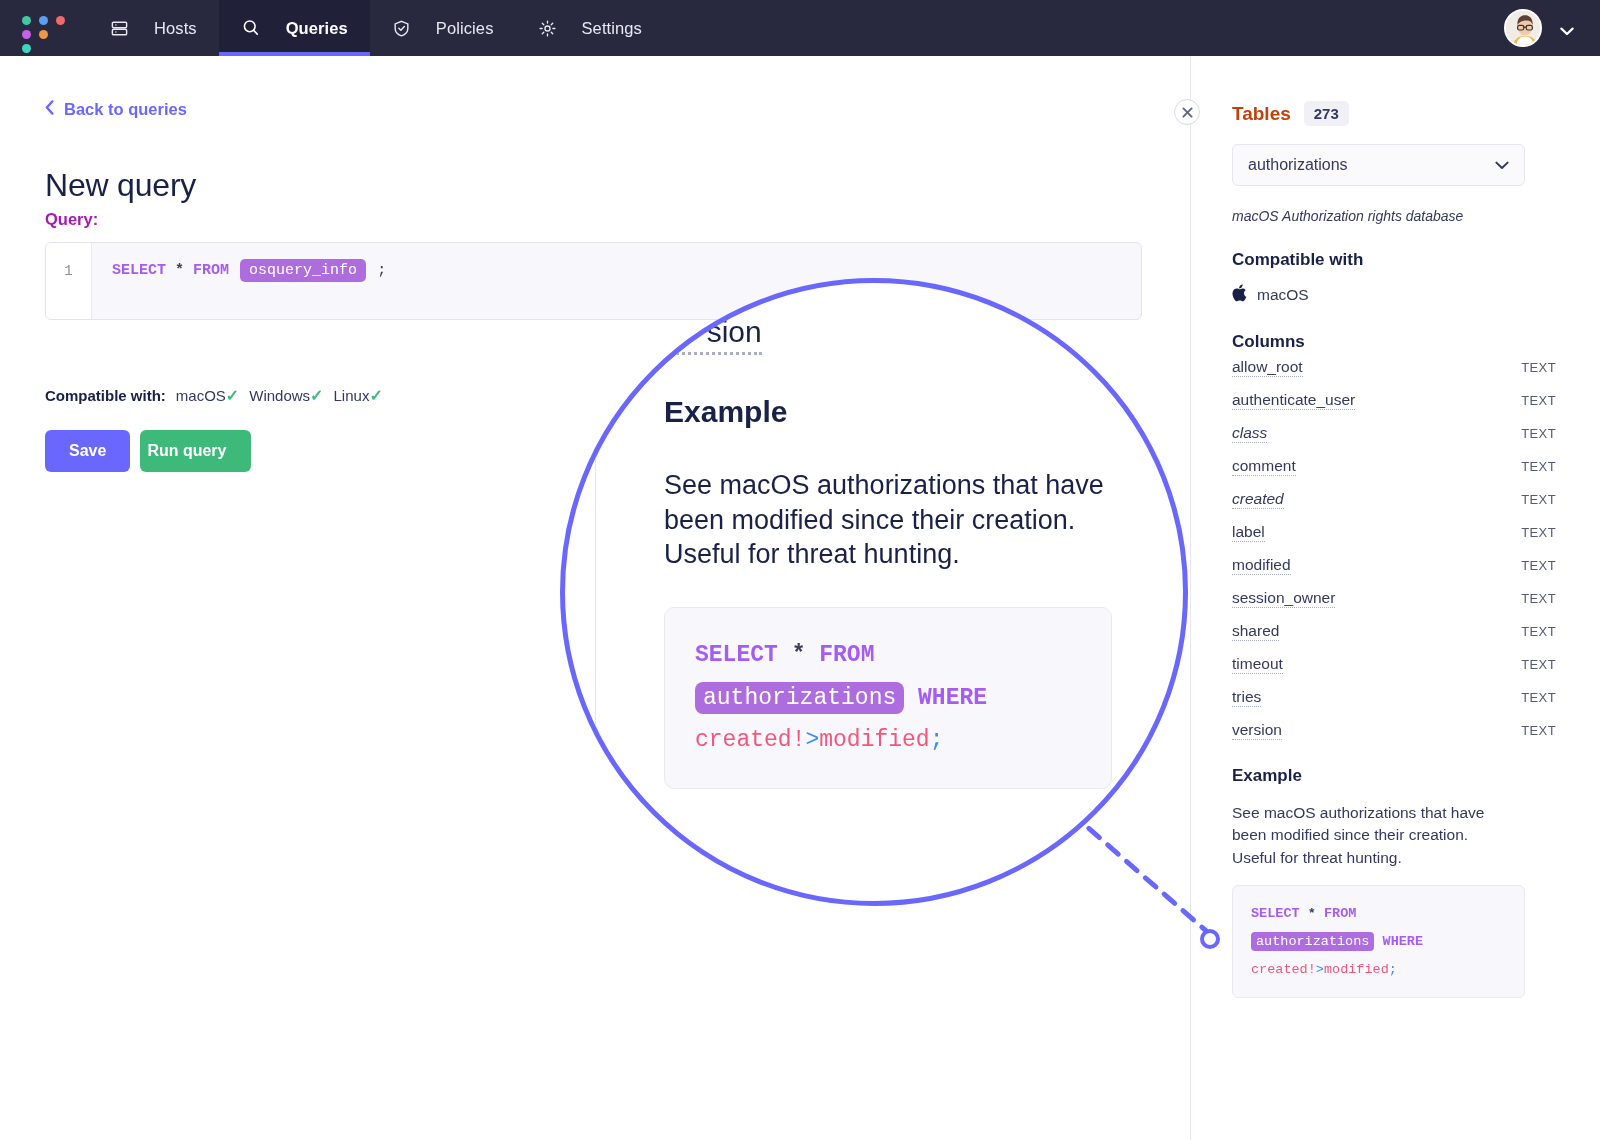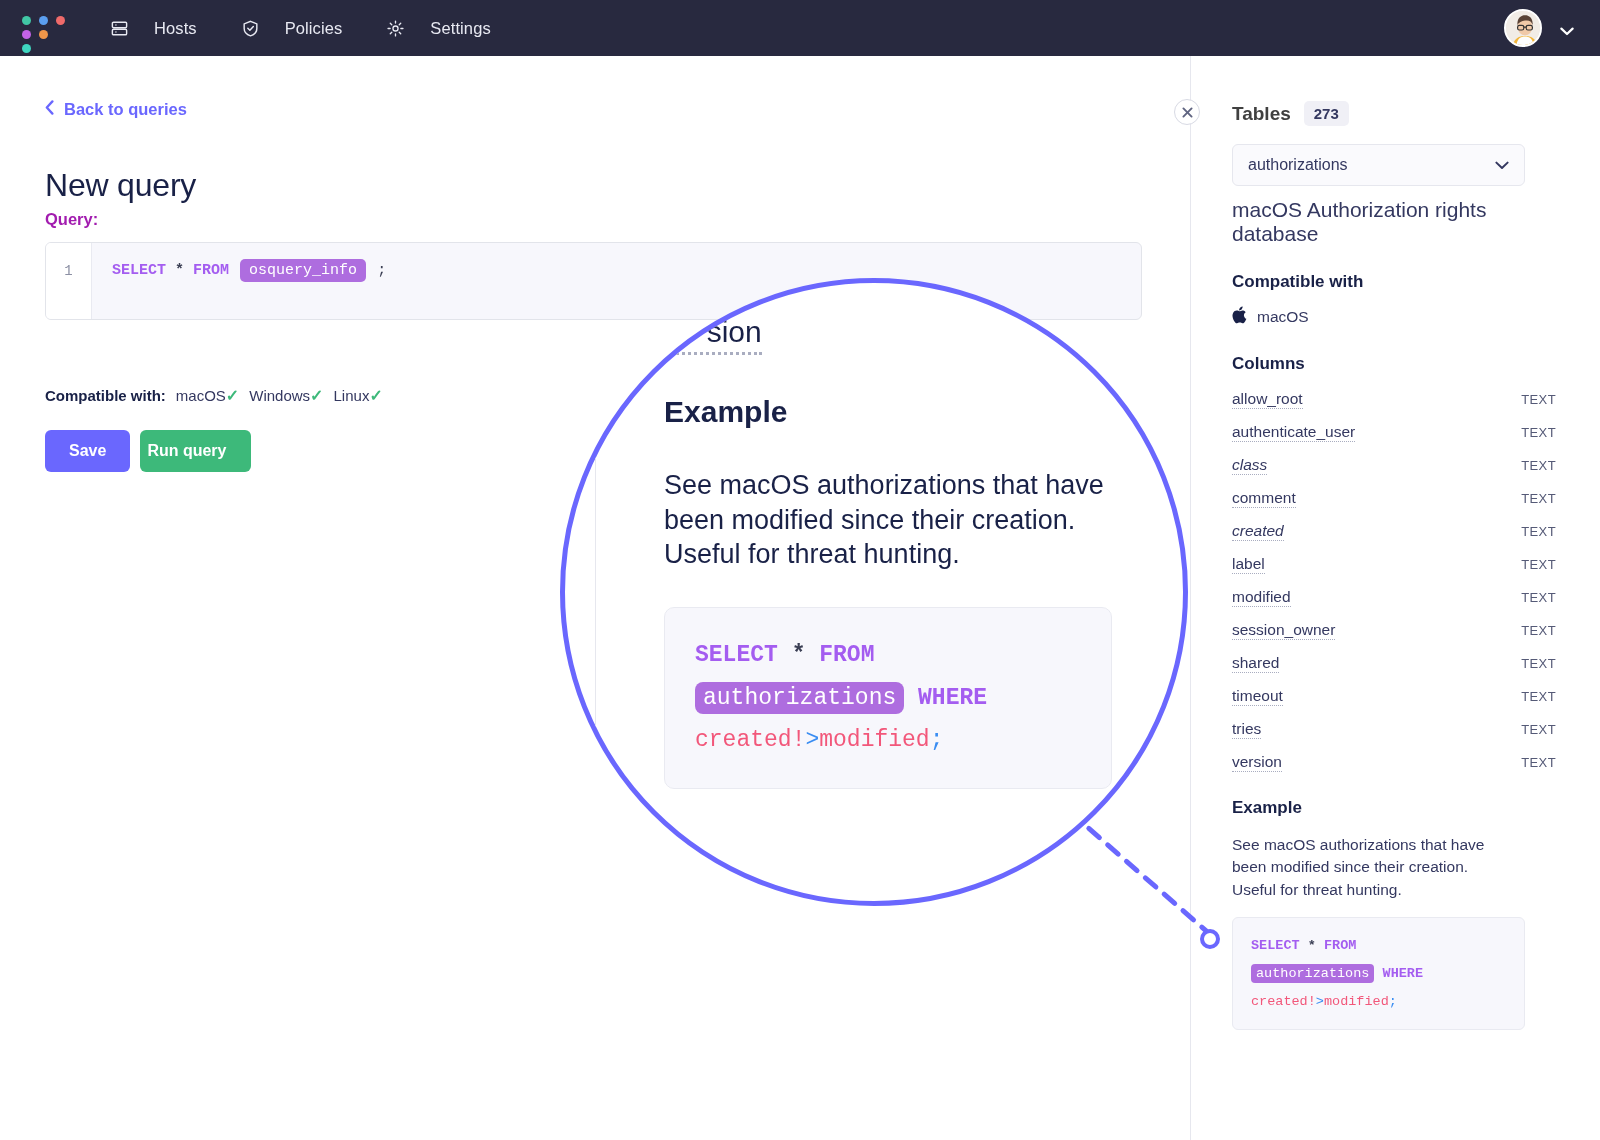--- a/index.html
+++ b/index.html
@@ -121,36 +121,36 @@
     cursor: pointer; z-index: 12;
   }
 
   
   #sidebar {
     position: absolute; left: 1191px; top: 56px;
     width: 409px; height: 1084px; background: #ffffff;
     padding: 45px 44px 0 41px;
   }
   #tablesHead { display: flex; align-items: center; gap: 13px; }
-  #tablesHead .t { font-size: 19px; font-weight: bold; color: #404040; }
+  #tablesHead .t { font-size: 19px; font-weight: bold; color: #c2410c; }
   #tablesHead .badge {
     background: #f0f0f6; color: #343860; font-size: 15px; font-weight: bold;
     border-radius: 5px; padding: 4px 10px;
   }
   #tableselect {
     margin-top: 18px; width: 293px; height: 42px;
     border: 1px solid #e6e7ee; border-radius: 6px; background: #fafafd;
     display: flex; align-items: center; justify-content: space-between;
     padding: 0 15px; font-size: 16px; color: #343860; cursor: pointer;
   }
-  #tabledesc { margin-top: 12px; font-size: 21px; color: #343860; }
+  #tabledesc { margin-top: 22px; font-size: 14px; color: #343860; font-style: italic; }
   .secthead { margin-top: 26px; font-size: 17px; font-weight: bold; color: #192147; }
   #compatmac { margin-top: 14px; display: flex; align-items: center; gap: 10px;
                font-size: 15.5px; color: #343860; }
-  #columns { margin-top: 16px; }
+  #columns { margin-top: 6px; }
   .colrow {
     display: flex; align-items: baseline; justify-content: space-between;
     margin-bottom: 14px;
   }
   .colname {
     font-size: 15.5px; color: #343860;
     border-bottom: 1.5px dotted #a9adc0; cursor: pointer;
   }
   .colname.ital { font-style: italic; }
   .coltype { font-size: 13px; color: #555a77; letter-spacing: .4px; }
@@ -225,20 +225,29 @@
         <svg width="19" height="19" viewBox="0 0 24 24" fill="none" stroke="#e8e9f2" stroke-width="1.8">
           <rect x="3" y="4" width="18" height="7" rx="1.5"></rect>
             <rect x="3" y="13" width="18" height="7" rx="1.5"></rect>
           <circle cx="7.5" cy="7.5" r=".9" fill="#e8e9f2" stroke="none"></circle>
           <circle cx="7.5" cy="16.5" r=".9" fill="#e8e9f2" stroke="none"></circle>
         </svg>
       </span>
       <span>Hosts</span>
     </div>
 
+    <div class="navitem active">
+      <span>
+        <svg width="20" height="20" viewBox="0 0 24 24" fill="none" stroke="#ffffff" stroke-width="1.9">
+          <circle cx="10.5" cy="10" r="6.4"></circle>
+            <line x1="15.2" y1="14.8" x2="19.5" y2="19.3" stroke-linecap="round"></line>
+        </svg>
+      </span>
+      <span>Queries</span>
+    </div>
 
 
     <div class="navitem">
       <span>
         <svg width="19" height="19" viewBox="0 0 24 24" fill="none" stroke="#e8e9f2" stroke-width="1.8">
           <path d="M12 3 L20 6.2 V12 C20 16.6 16.6 19.9 12 21.3 C7.4 19.9 4 16.6 4 12 V6.2 Z"></path>
           <polyline points="8.6,11.8 11.2,14.3 15.6,9.4" stroke-linecap="round" stroke-linejoin="round"></polyline>
         </svg>
       </span>
       <span>Policies</span>

